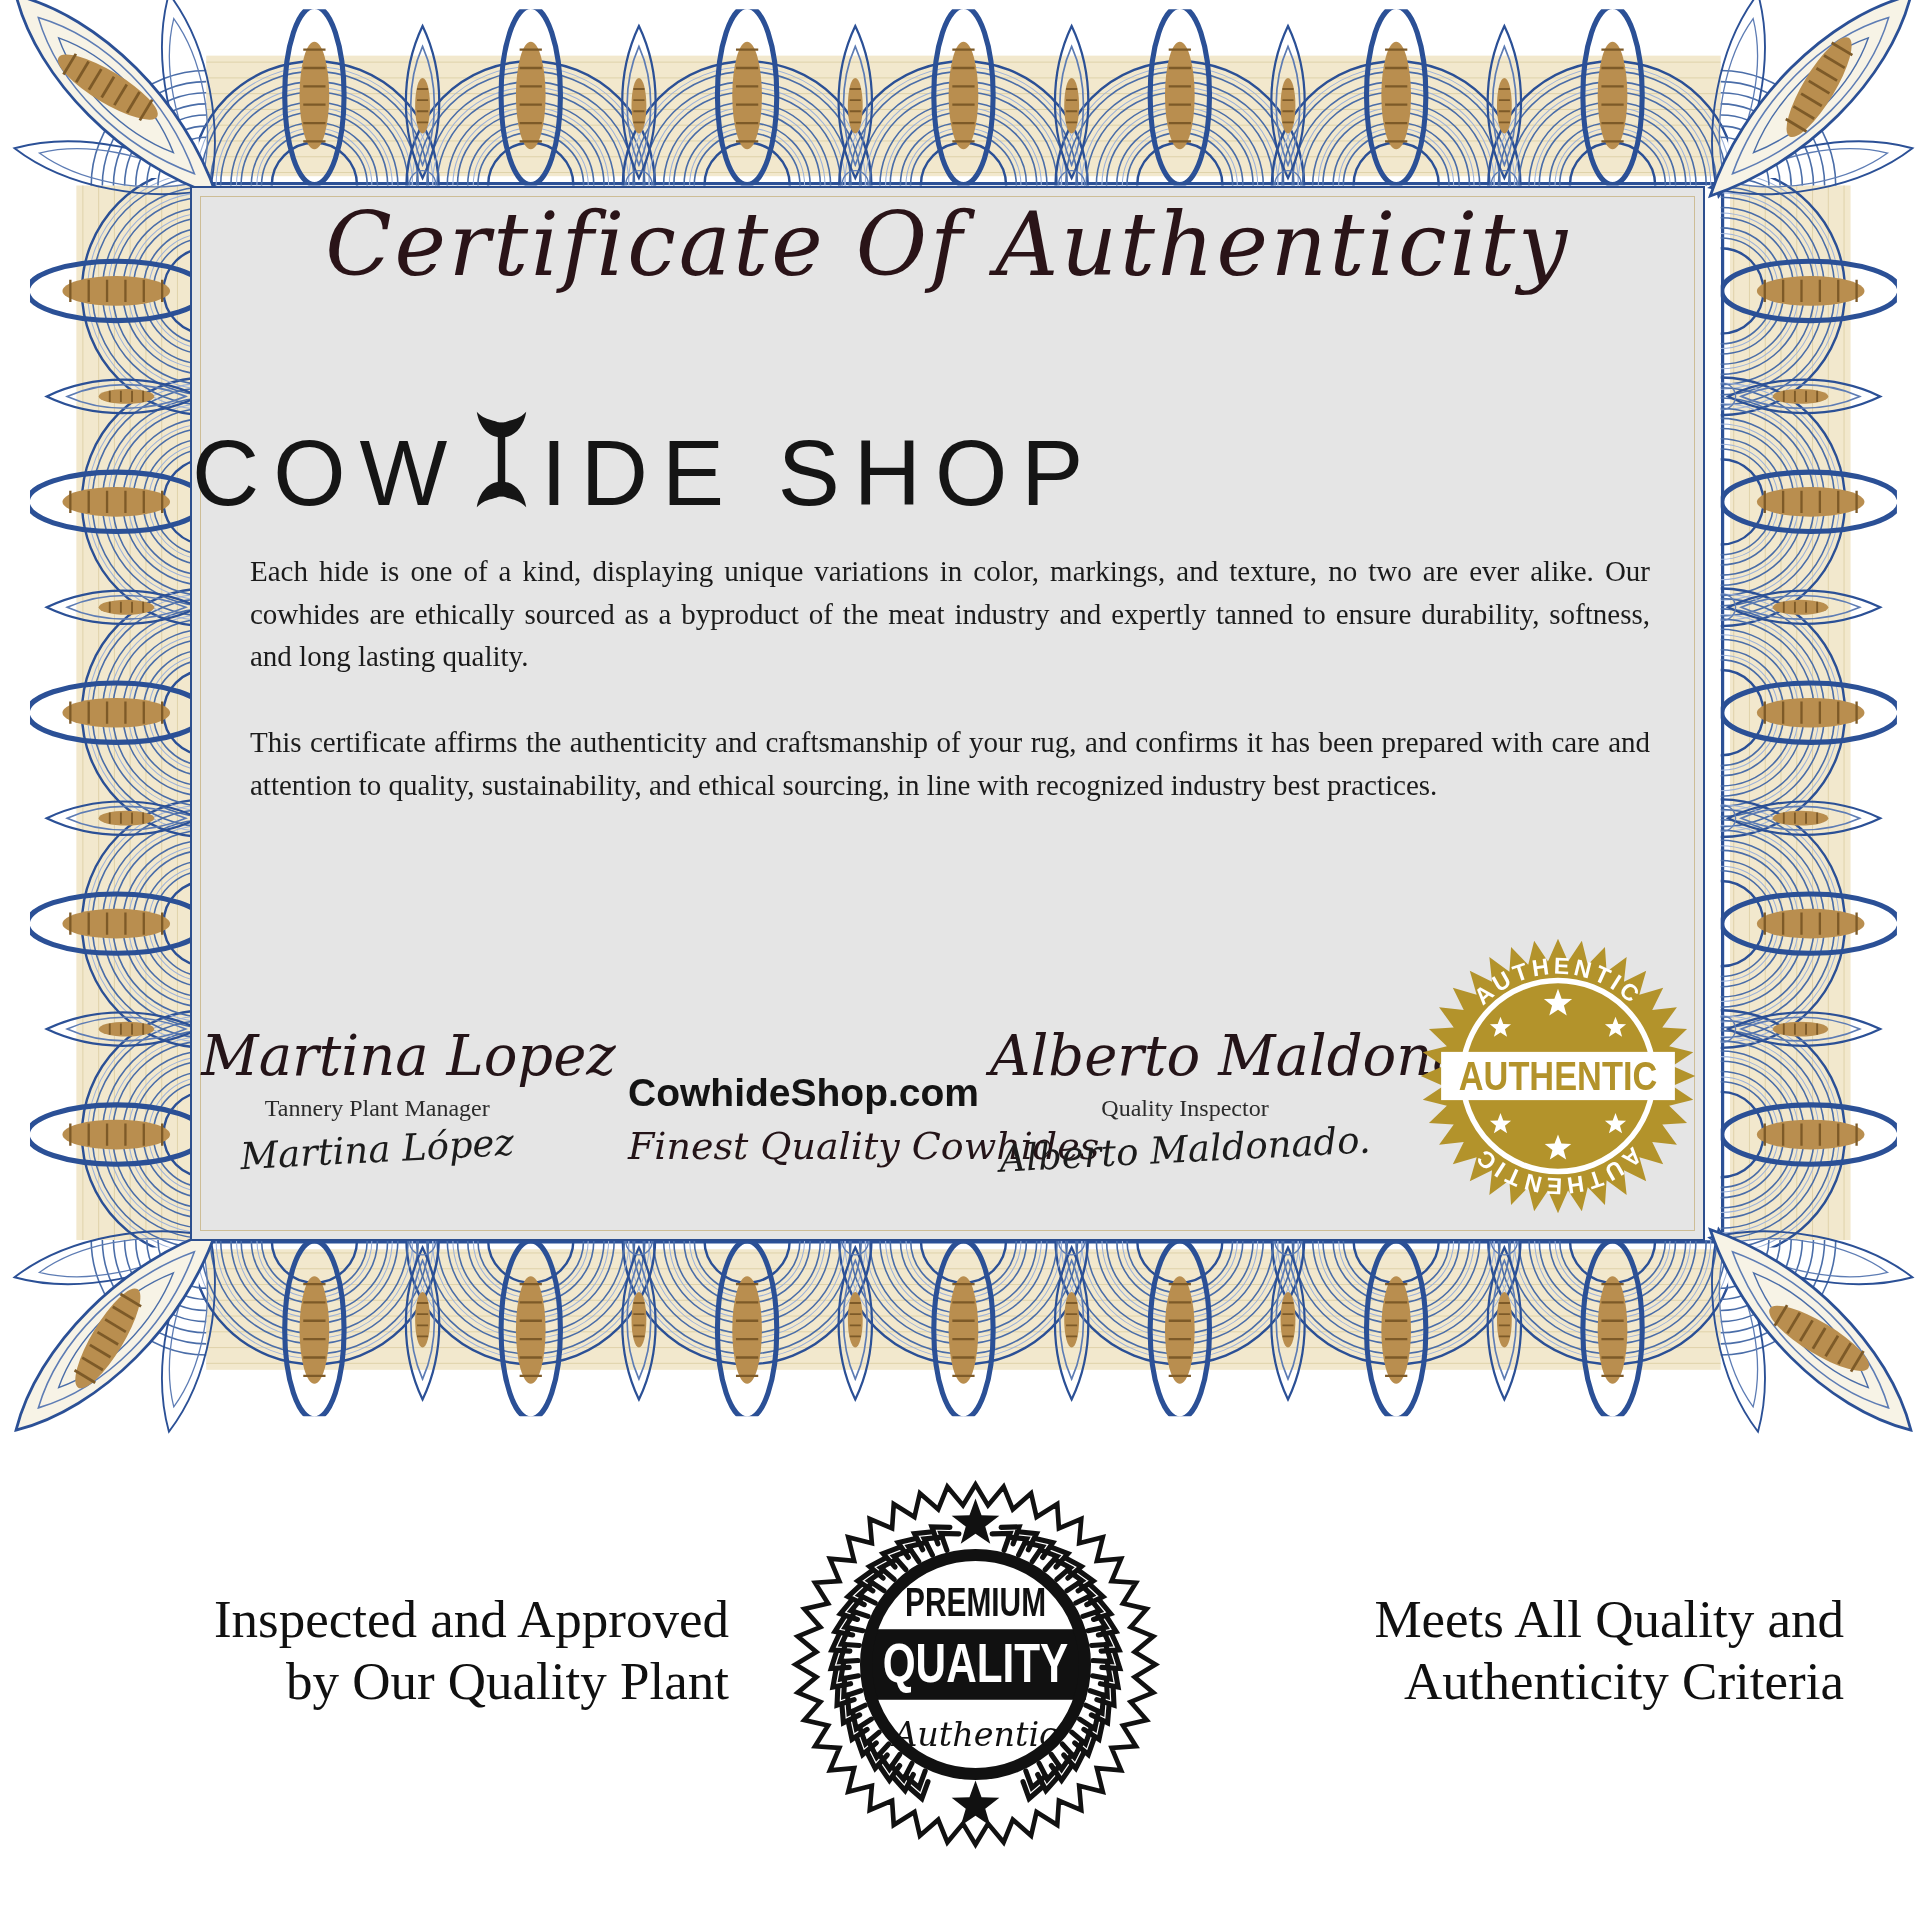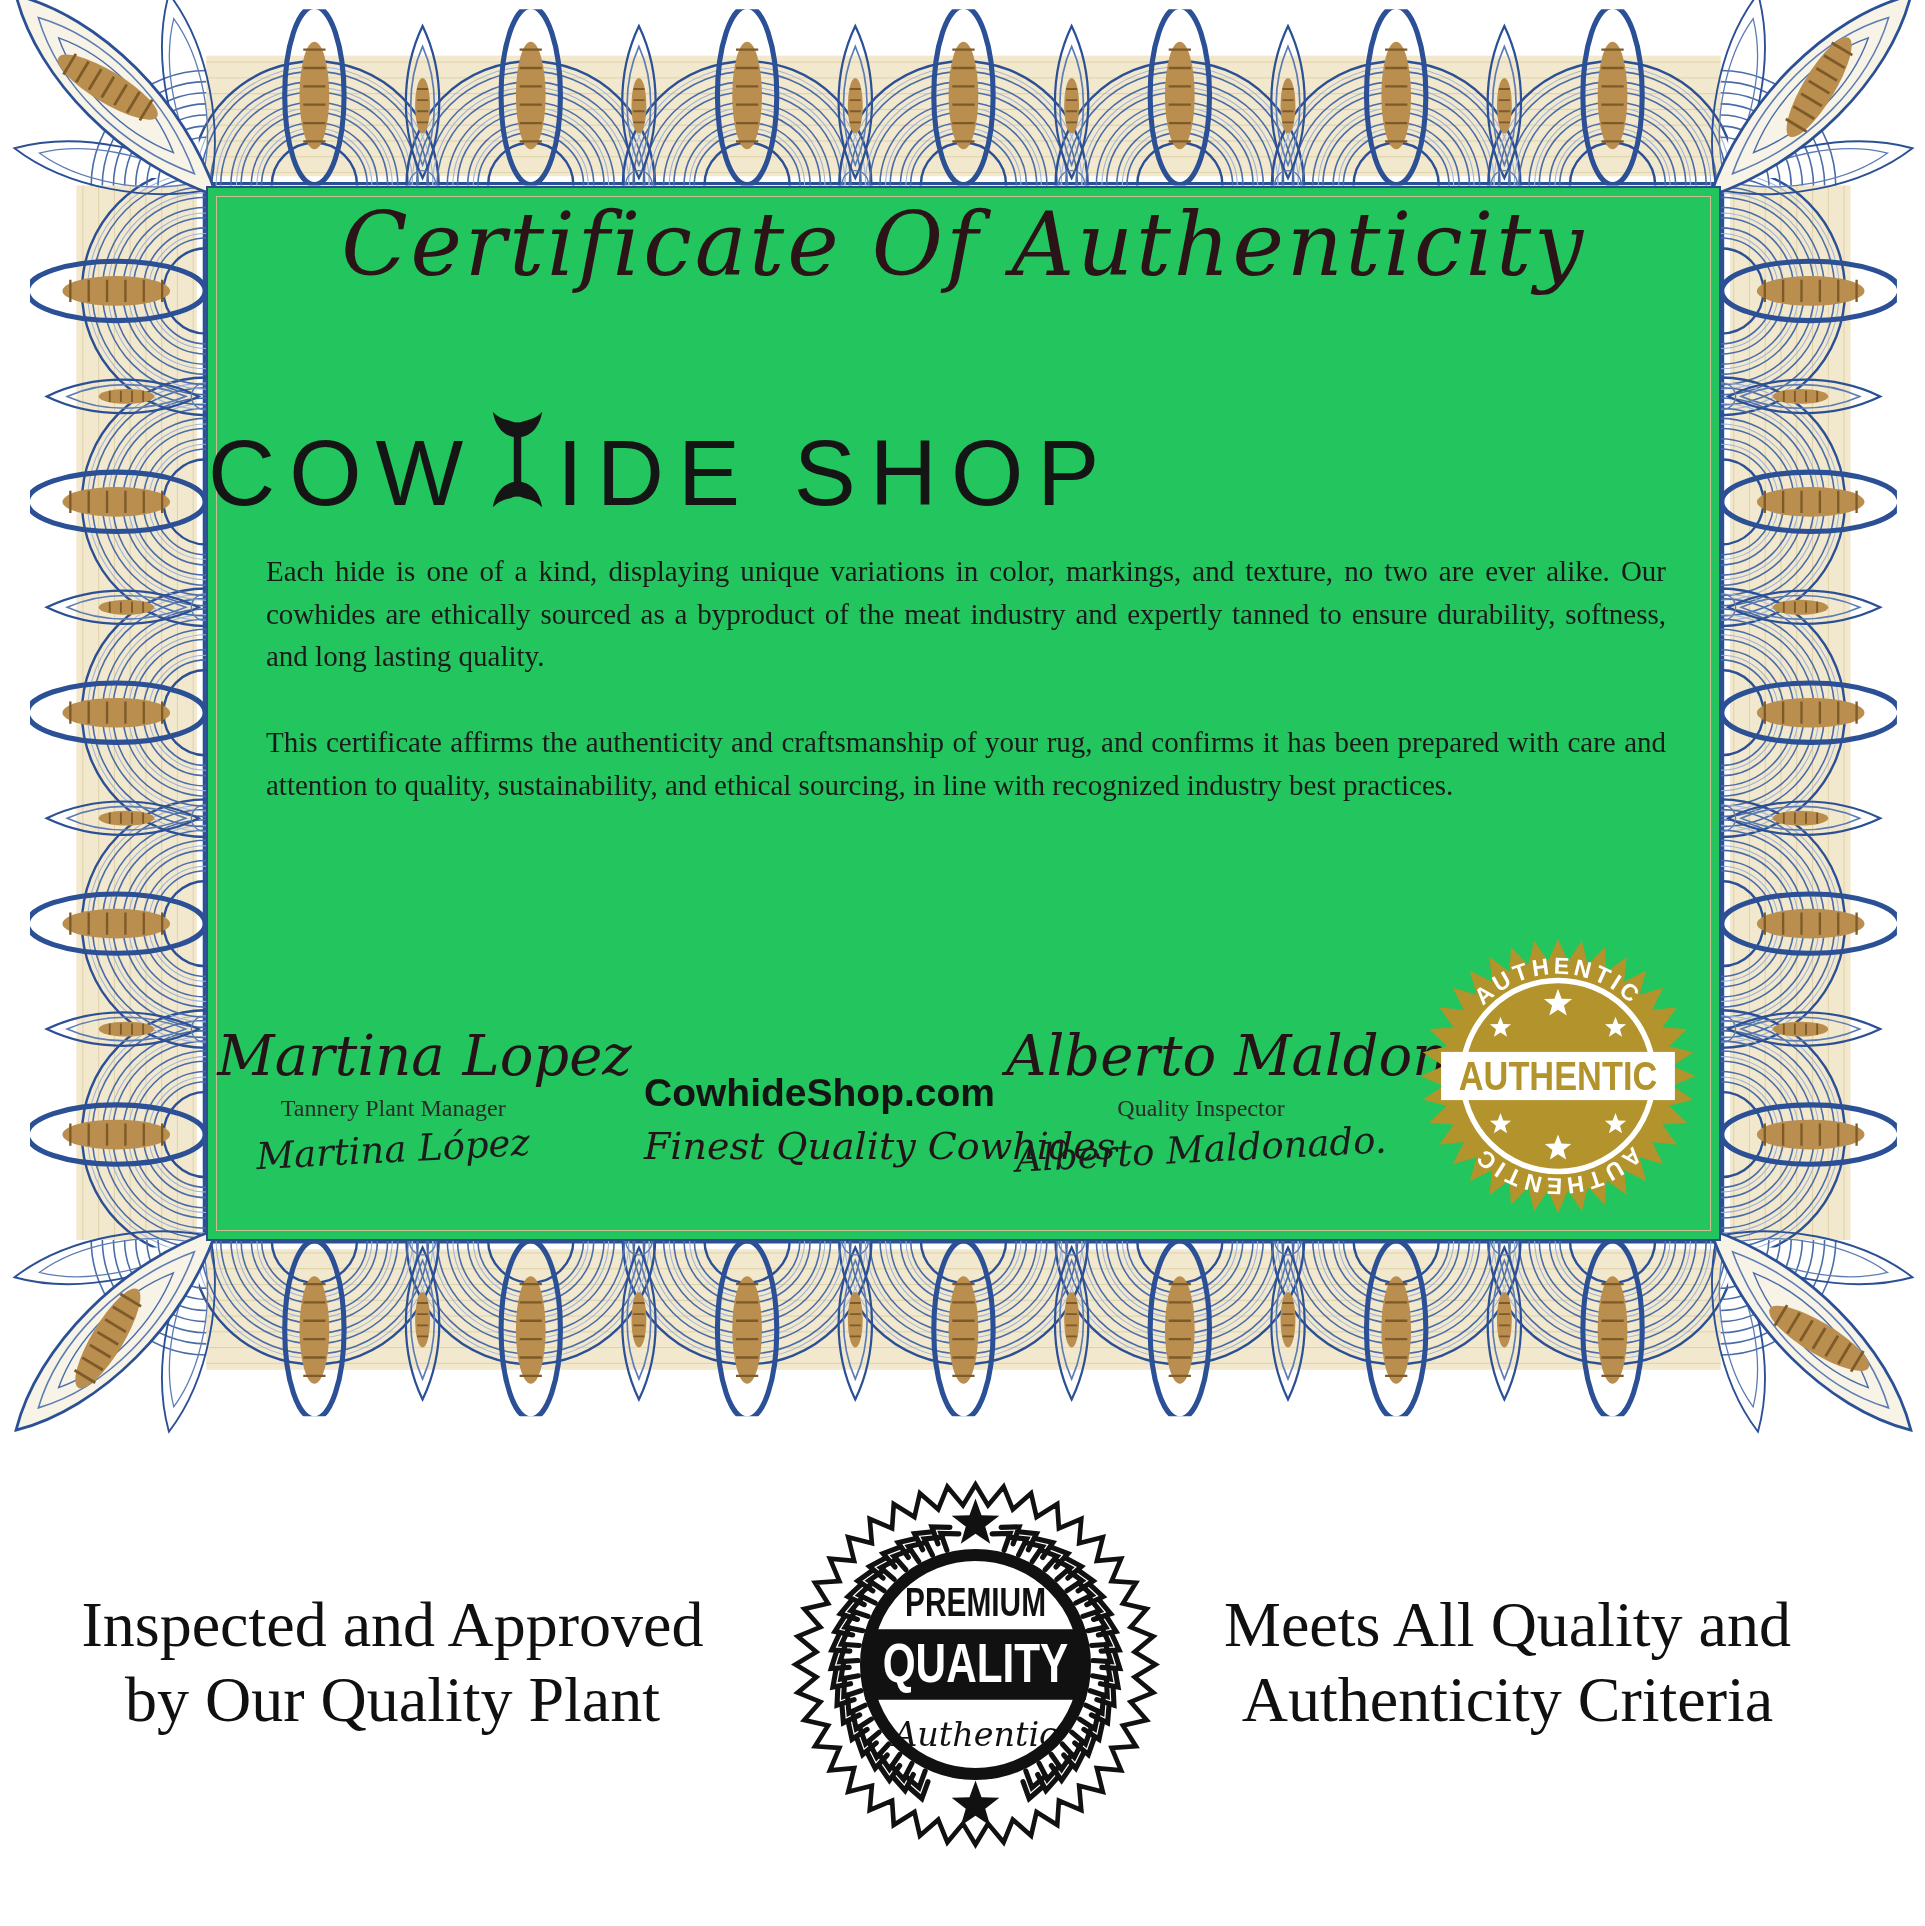--- a/index.html
+++ b/index.html
@@ -1,20 +1,20 @@
 <!DOCTYPE html>
 <html style="font-size:15px"><head>
 <meta charset="utf-8">
 <style>
   html,body{margin:0;padding:0;background:#ffffff;}
   .stage{position:relative;width:1926px;height:1927px;background:#ffffff;overflow:hidden;
          font-family:"Liberation Serif",serif;}
   #border-svg{position:absolute;left:0;top:0;z-index:1;}
-  .panel{position:absolute;left:206px;top:186px;width:1515px;height:1055px;box-sizing:border-box;
-         background:#22c55e;border:2.8px solid #2c4e8e;z-index:2;}
+  .panel{position:absolute;left:190px;top:186px;width:1515px;height:1055px;box-sizing:border-box;
+         background:#e5e5e5;border:2.8px solid #2c4e8e;z-index:2;}
   .panel-inner-line{position:absolute;left:8.3px;top:8.3px;right:8.3px;bottom:8.3px;
          border:1.4px solid #cdbd96;pointer-events:none;}
   .cert-title{position:absolute;left:0;top:5.6px;width:100%;text-align:center;
          font-family:"DejaVu Serif",serif;font-style:italic;font-size:87px;color:#2a1418;
          letter-spacing:2.8px;}
   .brand-row{position:absolute;left:0;top:217px;width:100%;text-align:left;white-space:nowrap;
          font-family:"Liberation Sans",sans-serif;font-size:93px;letter-spacing:14px;
          color:#151515;font-weight:400;}
   .brand-row .hglyph{display:inline-block;vertical-align:-9.3px;margin:0 9.3px;}
   .paras{position:absolute;left:58px;top:362px;width:1400px;}
@@ -24,21 +24,21 @@
   .sig-role{font-size:24px;color:#2b2b2b;margin-top:7.4px;}
   .sig-script{font-family:"DejaVu Serif",cursive;font-style:italic;font-size:37px;
          transform:rotate(-3deg);margin-top:5.6px;white-space:nowrap;color:#1c1c1c;}
   .sig-left{left:9.3px;top:835px;width:352px;}
   .sig-center{left:436px;top:863px;width:315px;}
   .site-name{font-family:"Liberation Sans",sans-serif;font-weight:700;font-size:39px;color:#141414;white-space:nowrap;margin-top:20px;}
   .site-tagline{font-family:"DejaVu Serif",serif;font-style:italic;font-size:38px;margin-top:9.3px;white-space:nowrap;}
   .sig-right{left:798px;top:835px;width:390px;}
   #gold-seal{position:absolute;left:1417px;top:935px;z-index:3;}
   #stamp{position:absolute;left:789px;top:1478px;z-index:2;}
-  .foot-text{position:absolute;z-index:2;text-align:center;font-size:64px;line-height:1.17;color:#101010;
+  .foot-text{position:absolute;z-index:2;text-align:right;font-size:53px;line-height:1.17;color:#101010;
          font-family:"Liberation Serif",serif;}
   .foot-left{left:56px;top:1588px;width:673px;}
   .foot-right{left:1171px;top:1588px;width:673px;}
 </style>
 </head>
 <body>
 
 <div class="stage">
 
   <svg id="border-svg" width="1926" height="1521" viewBox="0 0 2076 1640">

